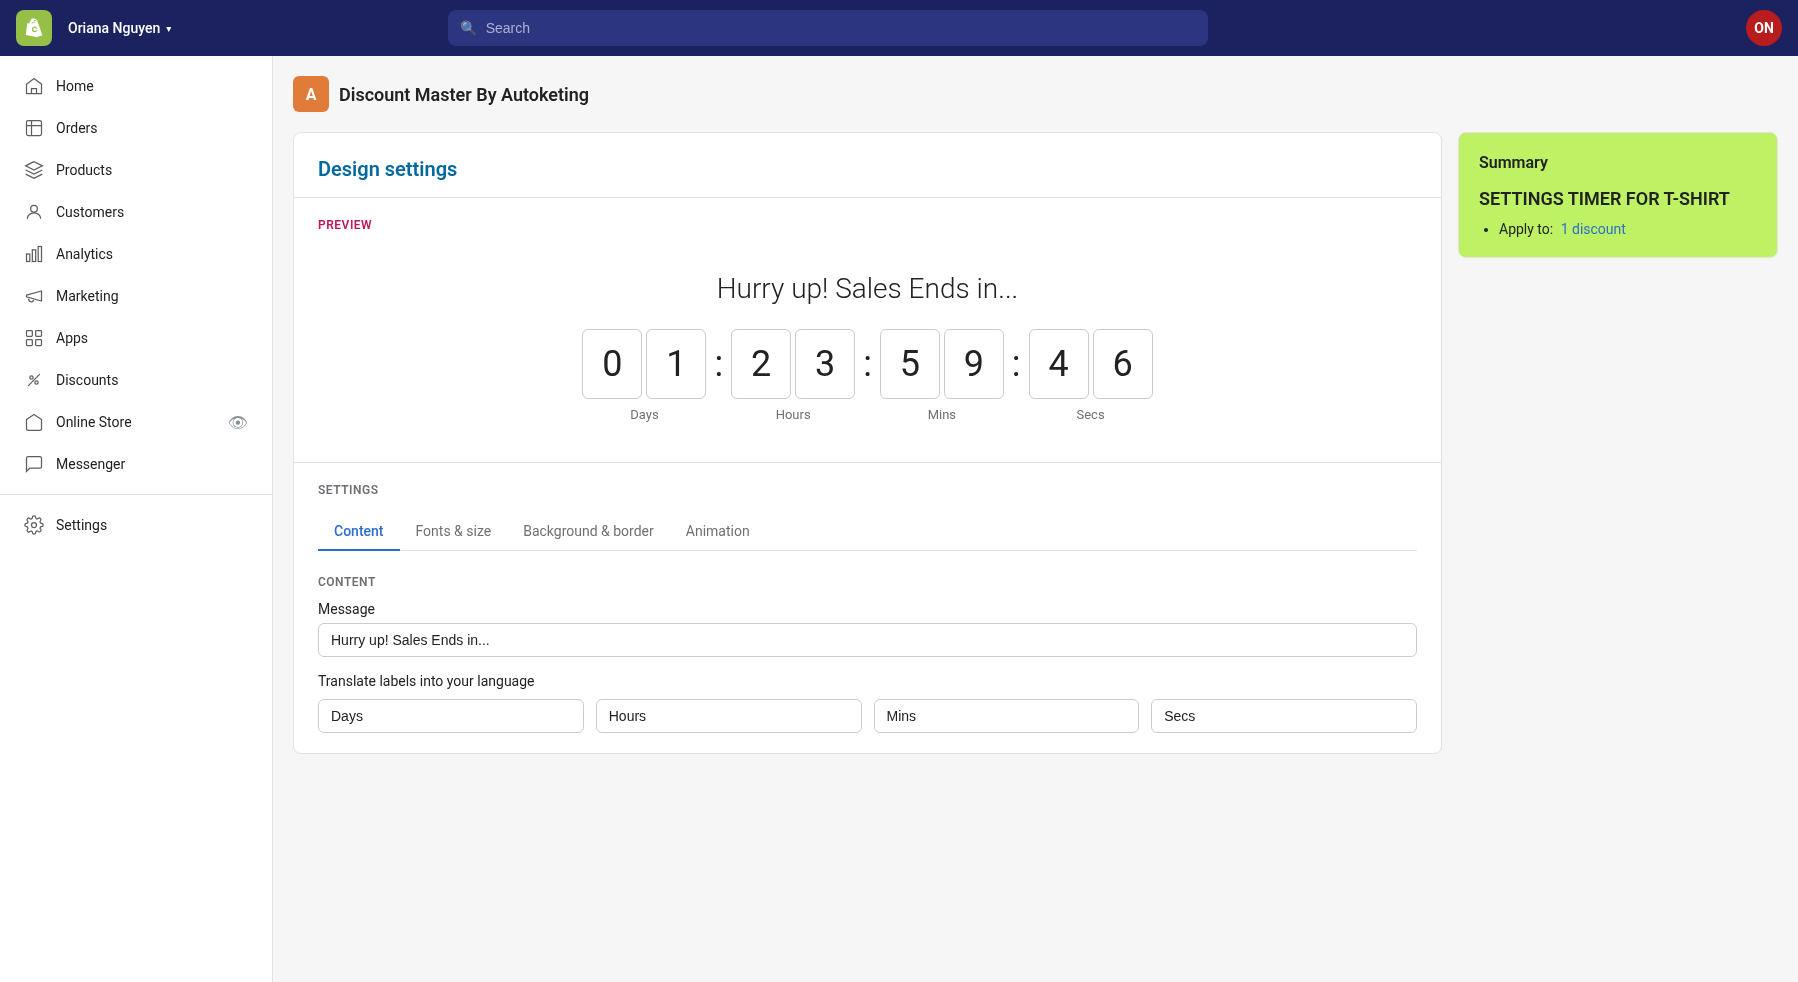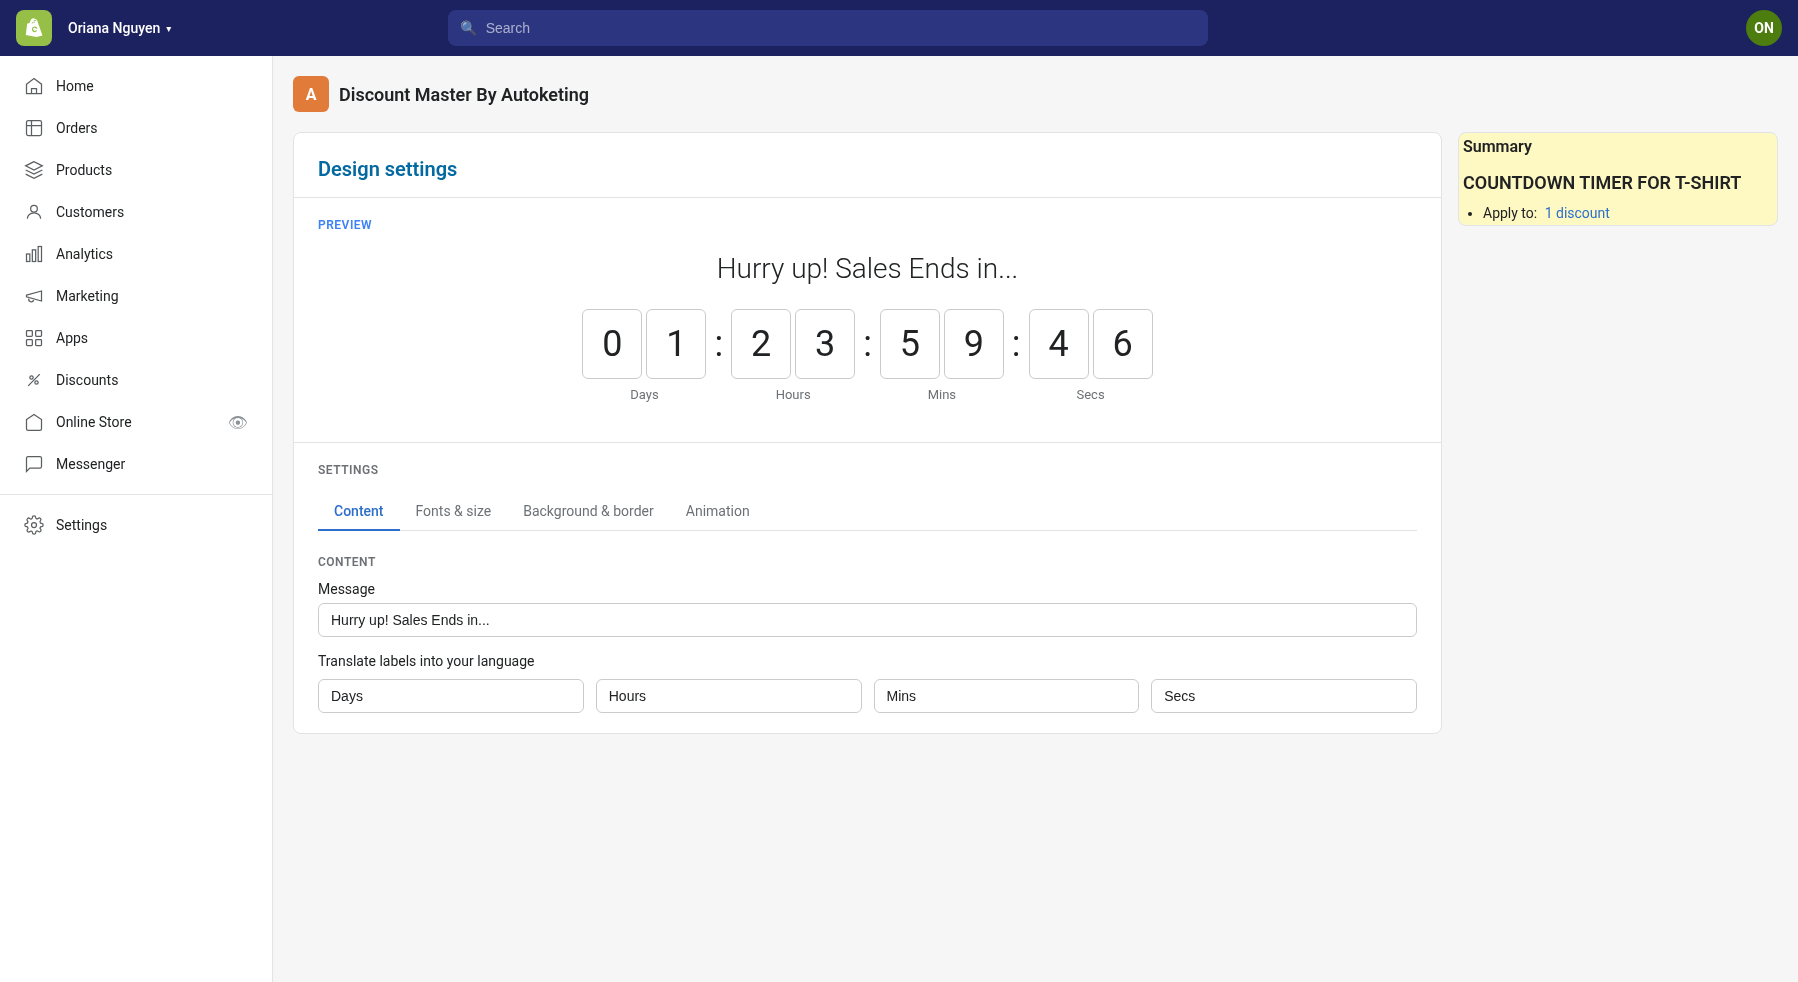--- a/index.html
+++ b/index.html
@@ -41,21 +41,21 @@
       gap: 8px;
     }
     .search-bar input {
       background: transparent; border: none; outline: none;
       color: white; font-size: 14px; flex: 1;
     }
     .search-bar input::placeholder { color: rgba(255,255,255,0.6); }
     .search-icon { color: rgba(255,255,255,0.7); font-size: 14px; }
     .avatar {
       width: 36px; height: 36px; border-radius: 50%;
-      background: #4d7c0f;
+      background: #b91c1c;
       display: flex; align-items: center; justify-content: center;
       color: white; font-weight: 700; font-size: 14px;
       margin-left: auto;
       flex-shrink: 0;
     }
 
     
     .layout {
       display: flex; flex: 1; overflow: hidden;
     }
@@ -123,22 +123,22 @@
     .design-settings-header h2 {
       font-size: 20px; font-weight: 600; color: #0369a1;
     }
 
     
     .preview-section {
       padding: 20px 24px;
       border-bottom: 1px solid #e1e3e5;
     }
     .preview-label {
-      font-size: 12px; font-weight: 600; color: #3b82f6;
-      letter-spacing: 0.5px; 
+      font-size: 12px; font-weight: 600; color: #be185d;
+      letter-spacing: 0.5px; margin-bottom: 20px;
     }
 
     .countdown-preview {
       display: flex; flex-direction: column; align-items: center;
       gap: 24px; padding: 20px 0;
     }
     .countdown-message {
       font-size: 28px; font-weight: 300; color: #202223;
     }
     .countdown-timer {
@@ -204,22 +204,22 @@
       display: flex; gap: 12px;
     }
     .label-input {
       flex: 1; padding: 8px 12px;
       border: 1px solid #c9cccf; border-radius: 6px;
       font-size: 14px; color: #202223; outline: none;
     }
 
     
     .summary-panel {
-      width: 320px; background: #fef9c3; border-radius: 8px;
-      border: 1px solid #e1e3e5; padding: 4px;
+      width: 320px; background: #bef264; border-radius: 8px;
+      border: 1px solid #e1e3e5; padding: 20px;
       flex-shrink: 0;
     }
     .summary-title {
       font-size: 16px; font-weight: 600; color: #202223; margin-bottom: 16px;
     }
     .summary-heading {
       font-size: 18px; font-weight: 600; color: #202223; margin-bottom: 12px;
     }
     .summary-list { list-style: disc; padding-left: 20px; }
     .summary-list li { font-size: 14px; color: #202223; }
@@ -449,21 +449,21 @@
             <input type="text" class="label-input" value="Hours" style="">
             <input type="text" class="label-input" value="Mins" style="">
             <input type="text" class="label-input" value="Secs" style="">
           </div>
         </div>
 
       </div>
 
       <div class="summary-panel">
         <div class="summary-title">Summary</div>
-        <div class="summary-heading">COUNTDOWN TIMER FOR T-SHIRT</div>
+        <div class="summary-heading">SETTINGS TIMER FOR T-SHIRT</div>
         <ul class="summary-list">
           <li>
             <span>Apply to:</span>
             <span style="color:#2c6ecb;margin-left:4px;">1 discount</span>
           </li>
         </ul>
       </div>
 
     </div>
   </main>

